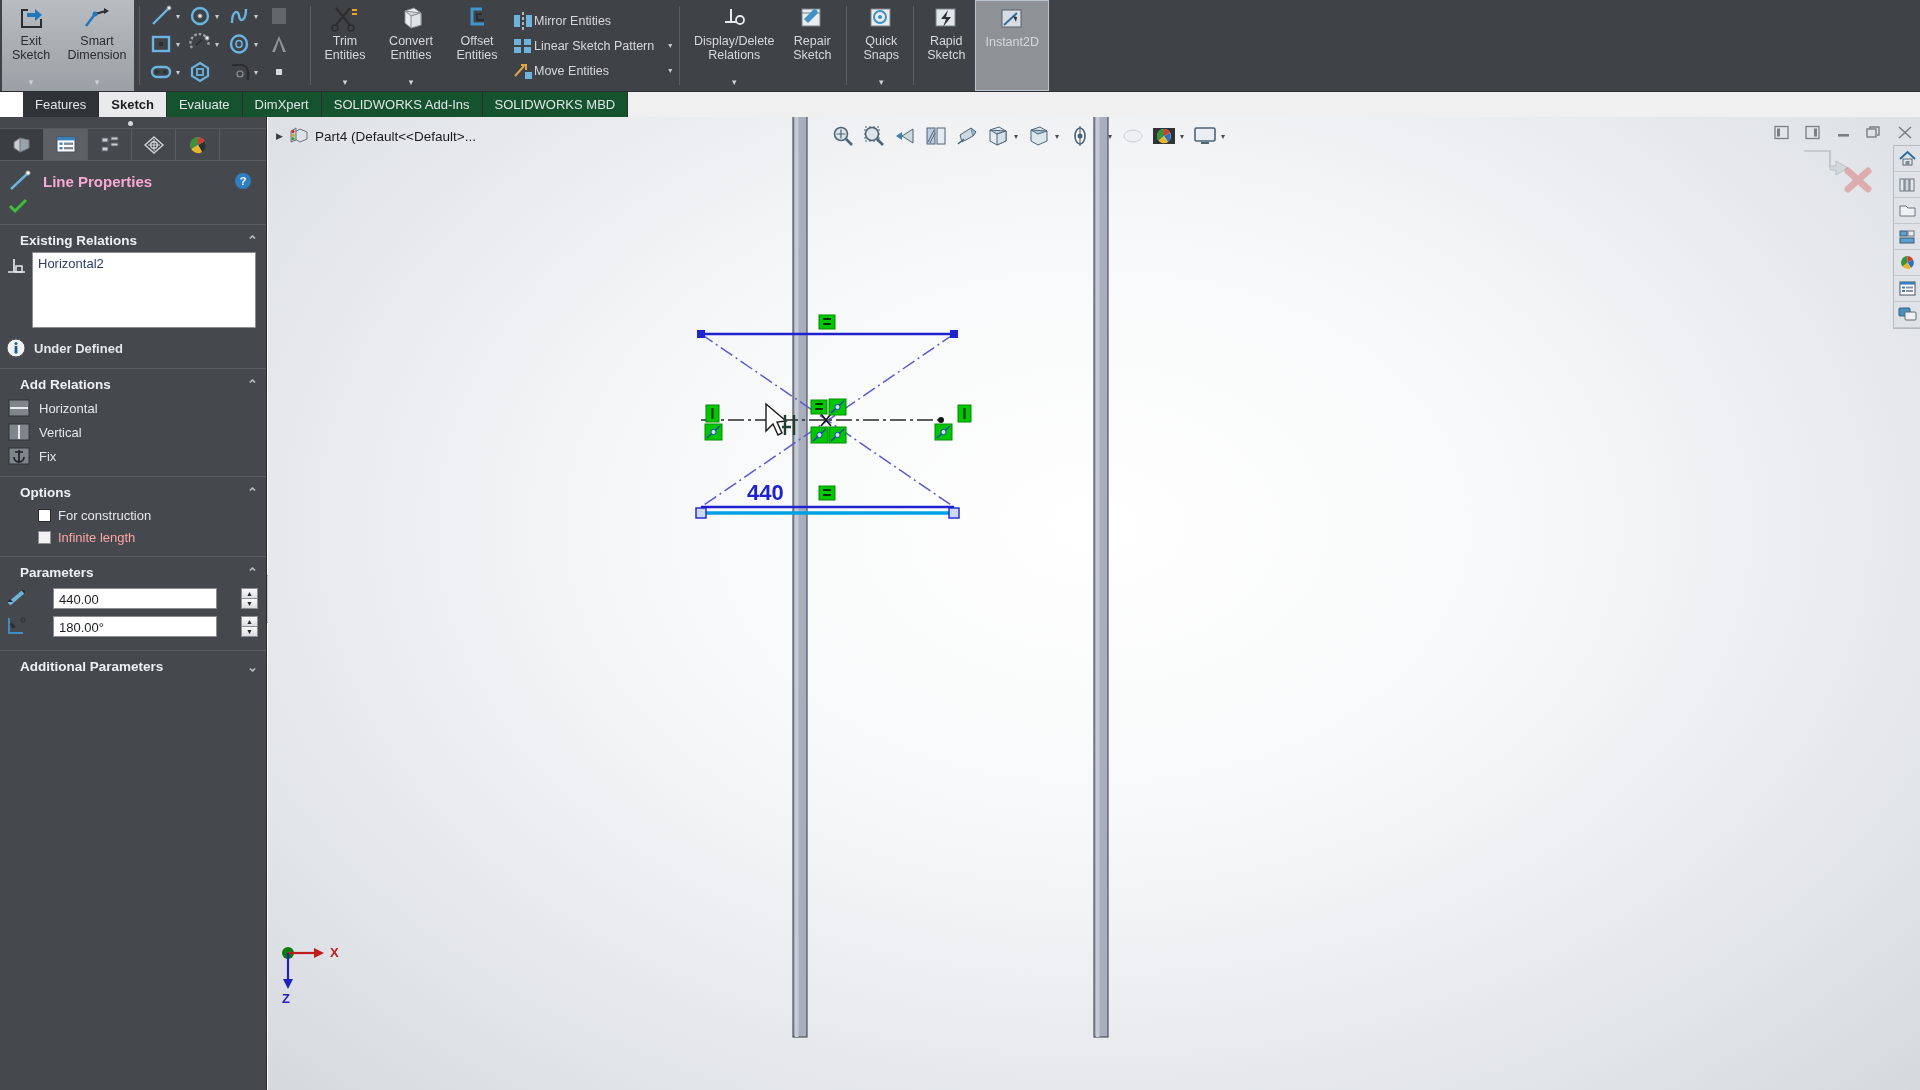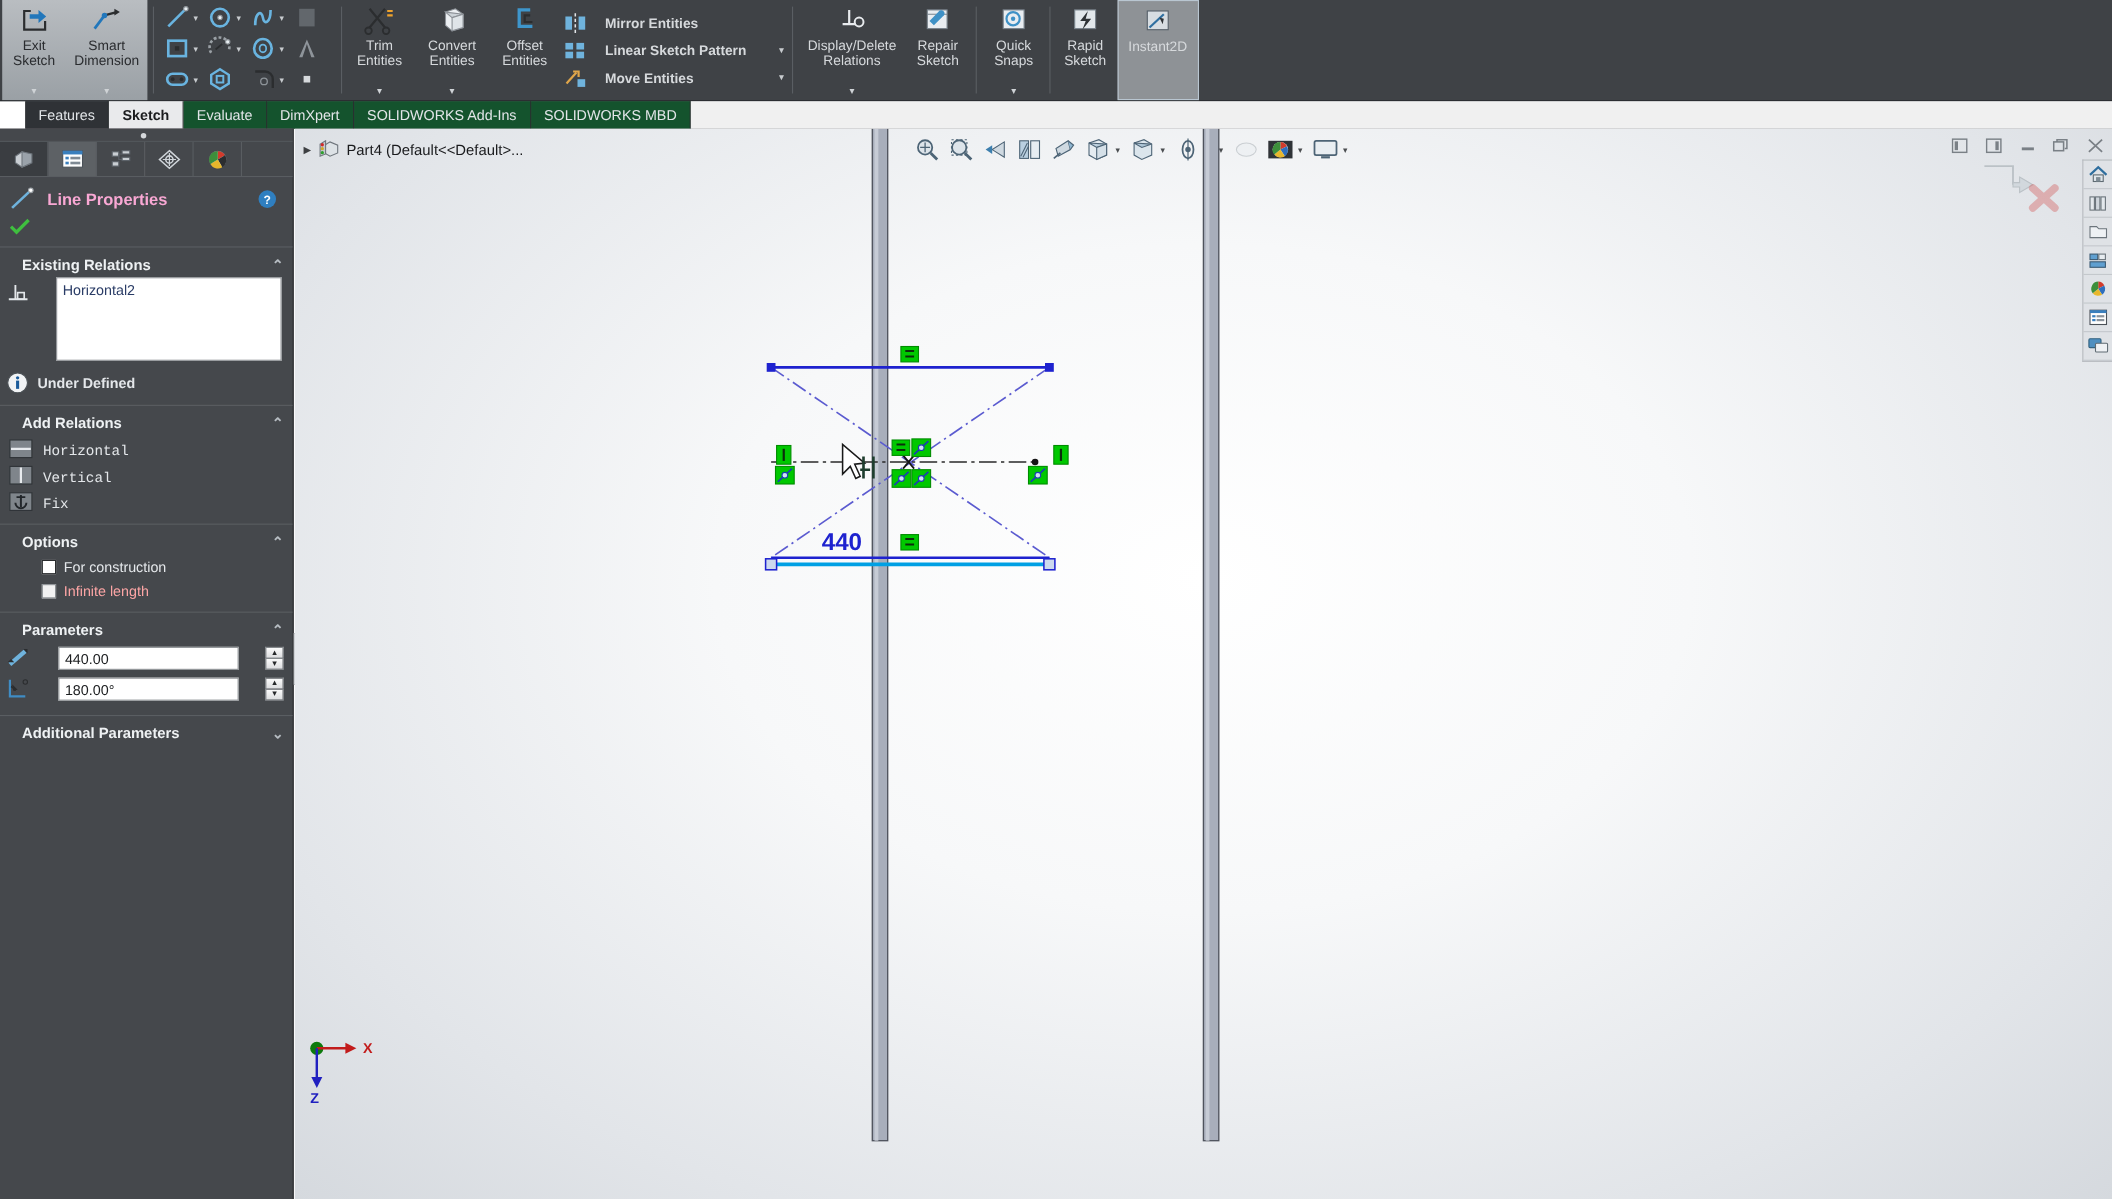--- a/index.html
+++ b/index.html
@@ -51,21 +51,21 @@
     grid-auto-rows: 28px;
     align-items: center;
     padding: 2px 4px;
   }
   .sk-cell { display:flex; align-items:center; gap:1px; padding:0 2px; }
   .sk-ic { width: 26px; height: 25px; display:flex; align-items:center; justify-content:center; }
   .sk-car { font-size: 8px; color:#c8cccf; width:8px; }
 
   
   .txt-rows { display:flex; flex-direction:column; justify-content:center; padding: 3px 4px; }
-  .txt-row { display:flex; align-items:center; gap:16px; height:25px; color:#d6d9dc; font-size:12.5px;font-weight:bold; }
+  .txt-row { display:flex; align-items:center; gap:0; height:25px; color:#d6d9dc; font-size:12.5px; }
   .txt-row .ti { width:22px; height:21px; display:flex; align-items:center; justify-content:center;}
   .txt-row .tcar { font-size:8px; color:#c8cccf; margin-left:auto; padding-left:14px;}
 
   
   .tabstrip {
     position:absolute; top:92px; left:0; width:1920px; height:25px;
     background:#3f4246; display:flex; align-items:stretch;
     font-size:13px;
     margin-left:23px;
   }
@@ -103,30 +103,30 @@
   .lp-ok { padding:2px 0 8px 8px; }
 
   .hr { height:1px; background:#5a5e62; margin:2px 0; }
 
   .sect-head {
     display:flex; align-items:center; padding:6px 8px 4px 20px;
     font-weight:bold; font-size:13.5px; color:#eef1f3;
   }
   .sect-head .chev { margin-left:auto; color:#b6bcc2; font-size:13px; }
 
-  .relbox-row { display:flex; gap:21px; padding: 0 10px 0 4px; }
+  .relbox-row { display:flex; gap:2px; padding: 0 10px 0 4px; }
   .relicon { width:26px; height:26px; display:flex; align-items:center; justify-content:center; margin-top:2px;}
   .relbox {
     flex:1; height:76px; background:#fff; border:1px solid #8a8e92;
     padding:3px 5px; color:#2a3c66; font-size:13px;
   }
   .statusrow { display:flex; align-items:center; gap:8px; padding:10px 8px 8px 6px; }
   .statusrow .txt { font-weight:bold; font-size:13px; }
 
-  .relbtn { display:flex; align-items:flex-end; gap:9px; padding:2px 8px; height:24px;font-family:Liberation Mono, monospace;}
+  .relbtn { display:flex; align-items:center; gap:9px; padding:2px 8px; height:24px;}
   .relbtn .bic { width:22px; height:20px; }
   .relbtn .blbl { font-size:13px; }
 
   .optrow { display:flex; align-items:center; gap:7px; padding:3px 8px 3px 38px; height:22px;}
   .cbx { width:13px; height:13px; background:#fff; border:1px solid #2a2c2e; display:inline-block; }
   .cbx.dis { background:#f2f2f2; border-color:#8b8f93;}
   .optrow .dis-lbl { color:#fca5a5; }
 
   .paramrow { display:flex; align-items:flex-end; gap:24px; padding:3px 8px 3px 5px; }
   .paramrow .pic { width:24px; height:22px; display:flex; align-items:center; justify-content:center;}

